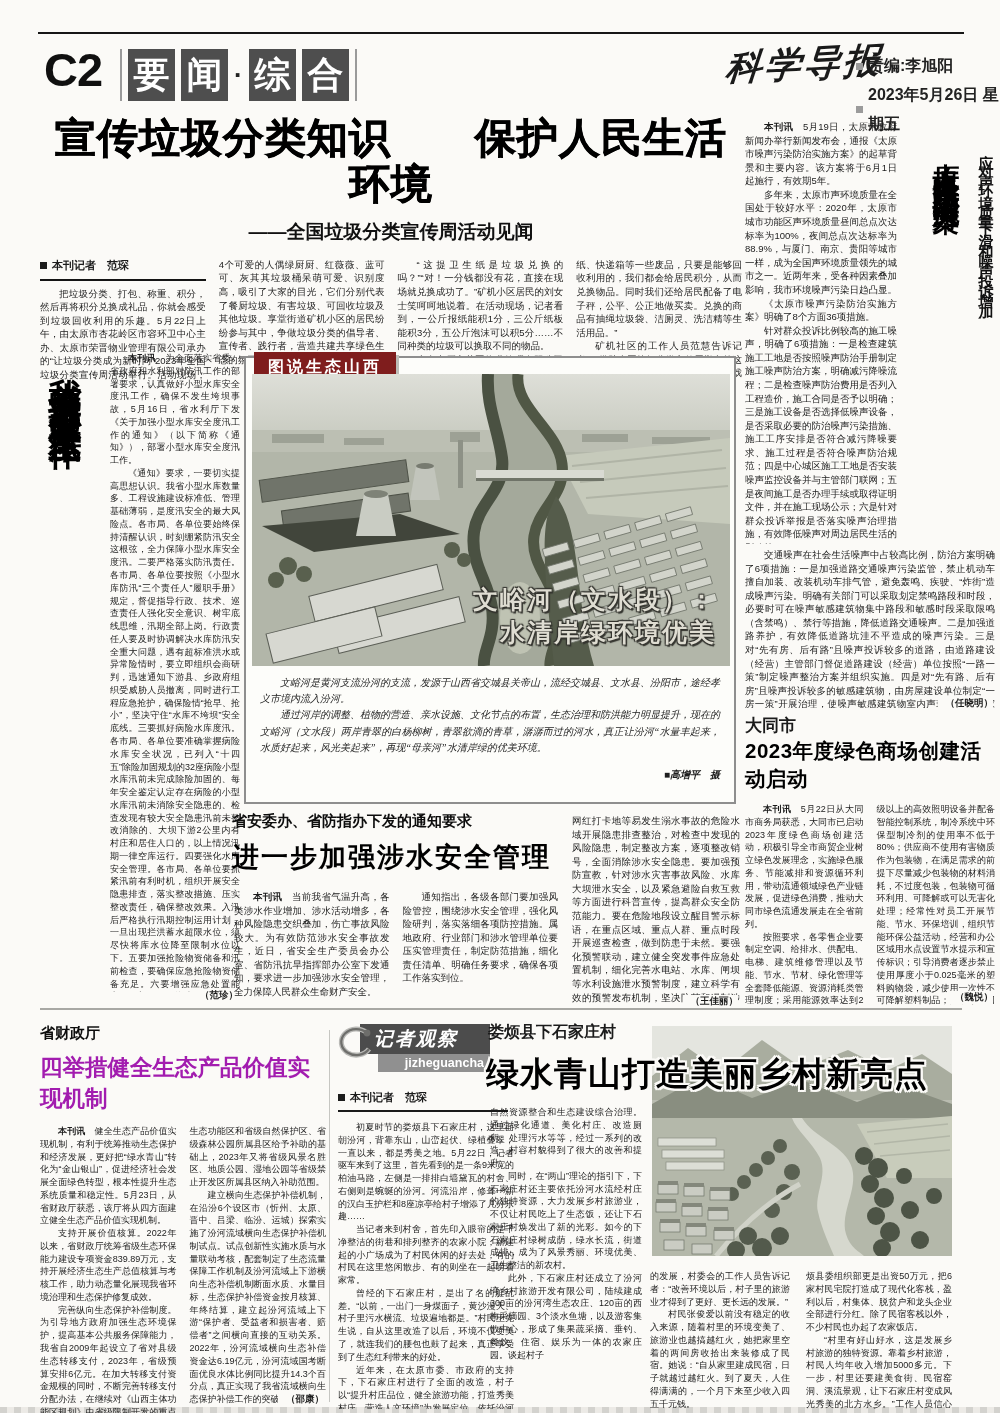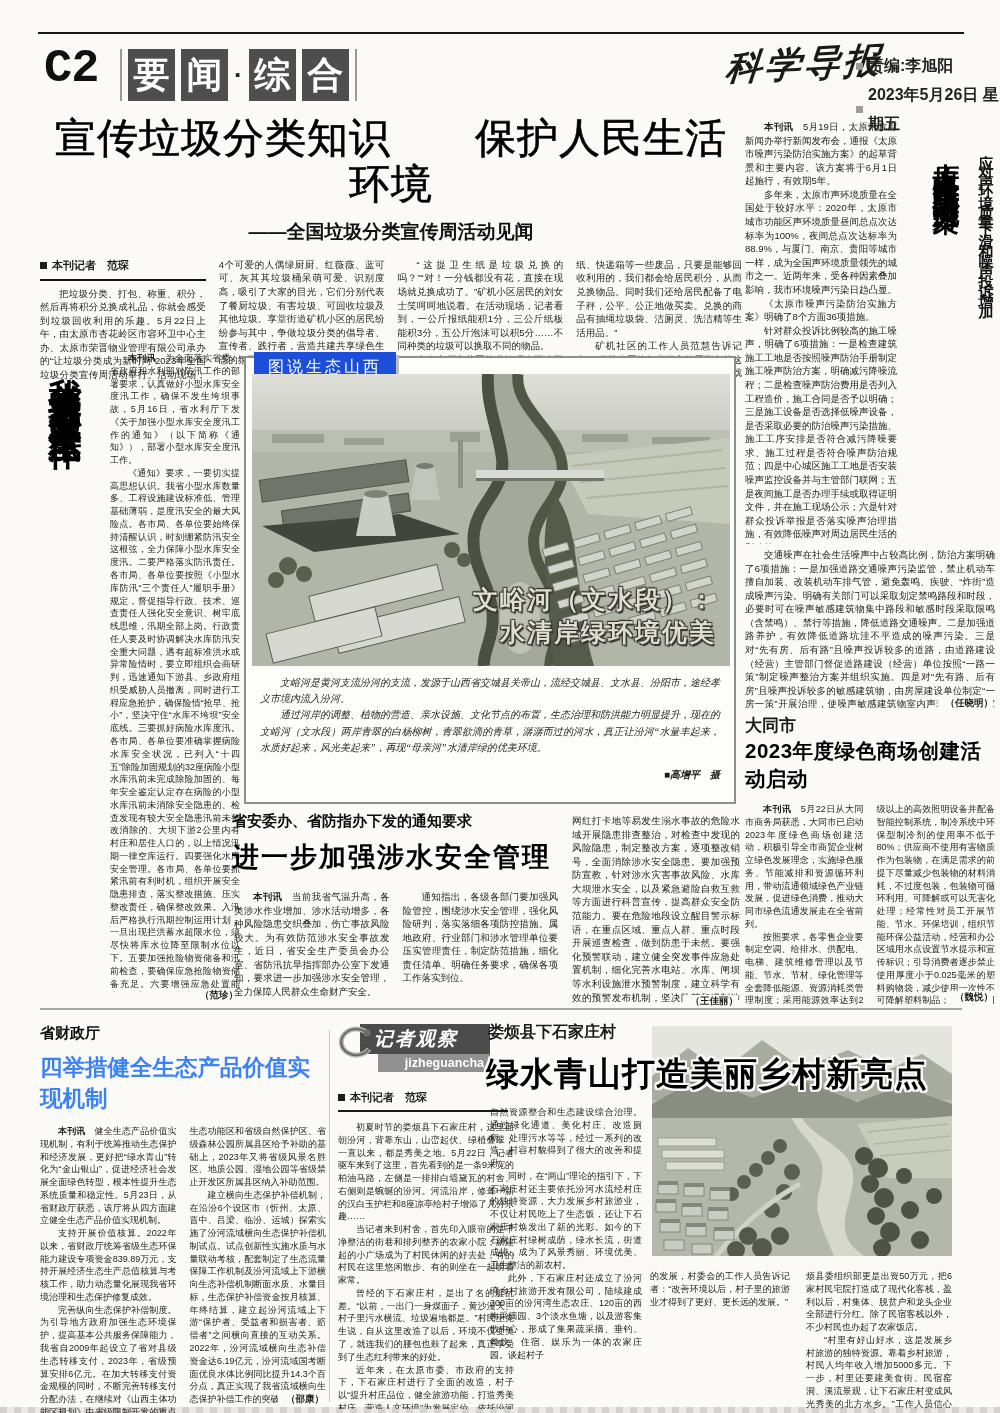--- a/index.html
+++ b/index.html
@@ -1,21 +1,21 @@
 <!DOCTYPE html>
 <html><head>
 <meta charset="utf-8">
 <style>
   html,body{margin:0;padding:0;background:#e9e8e4;}
   #page{position:relative;width:1000px;height:1413px;background:#fbfaf7;margin:0 auto;
         font-family:"Liberation Sans",sans-serif;color:#1b1b1b;overflow:hidden;}
   .abs{position:absolute;}
   
   .top-rule{left:38px;top:32px;width:926px;height:2px;background:#161616;}
-  .page-code{left:44px;top:42px;font-size:47px;font-weight:800;color:#101010;font-family:Liberation Mono, monospace;letter-spacing:-1px;text-align:center;}
+  .page-code{left:44px;top:42px;font-size:47px;font-weight:800;color:#101010;font-family:Liberation Sans, sans-serif;letter-spacing:-1px;text-align:center;}
   .section-strip{left:120px;top:48px;display:flex;align-items:center;gap:6px;height:54px;}
   .srule{width:2px;height:52px;background:#9a9a9a;}
   .schar{width:47px;height:52px;background:#4e4e4e;color:#fff;font-size:36px;font-weight:900;
          display:flex;align-items:center;justify-content:center;}
   .sdot{font-size:26px;font-weight:900;color:#222;}
   .masthead{left:726px;top:40px;font-family:"DejaVu Serif",serif;font-style:italic;font-weight:700;
             font-size:36px;color:#1a1a1a;transform:skewX(-8deg) rotate(-3deg);letter-spacing:3px;}
   .pubinfo{left:856px;top:52px;font-size:16px;font-weight:700;color:#222;line-height:1.8;}
   .pubrow{display:flex;align-items:center;gap:5px;}
   .sq{display:inline-block;width:7px;height:7px;background:#9b9b9b;flex:0 0 auto;}
@@ -24,35 +24,35 @@
   .btxt{font-size:9.5px;line-height:1.43;text-align:justify;color:#1c1c1c;}
   .btxt p{margin:0;text-indent:2em;}
   .btxt p.cont{text-indent:0;}
   .btxt p b{font-weight:800;}
   .btxt.small{font-size:9px;line-height:1.42;}
   .kicker{font-size:15px;font-weight:800;color:#0d0d0d;}
   .sign-abs{position:absolute;right:2px;bottom:0;font-size:9.5px;font-weight:700;
             background:#fbfaf7;padding-left:8px;}
   
   .lead-art{left:40px;top:116px;width:702px;}
-  .lead-h{font-size:41px;font-weight:400;text-align:center;letter-spacing:1px;color:#000;line-height:1.12;
+  .lead-h{font-size:41px;font-weight:700;text-align:center;letter-spacing:1px;color:#000;line-height:1.12;
           -webkit-text-stroke:0.6px #000;}
   .lead-sub{text-align:center;font-size:19px;font-weight:700;margin-top:11px;color:#111;}
   .lead-body{margin-top:13px;height:126px;column-count:4;column-gap:13px;overflow:hidden;}
   .byline{font-weight:800;font-size:11px;border-bottom:2.5px solid #141414;padding-bottom:5px;margin-bottom:6px;
           display:flex;align-items:center;gap:5px;break-inside:avoid;text-indent:0;}
   
   .water-art{left:40px;top:350px;width:200px;height:652px;}
   .water-vhead{position:absolute;left:2px;top:2px;height:648px;writing-mode:vertical-rl;
                font-size:33px;font-weight:900;letter-spacing:4px;color:#000;}
   .water-body{position:absolute;left:70px;top:2px;width:130px;height:640px;overflow:hidden;}
   
   .photo-box{left:244px;top:356px;width:492px;height:448px;border:2px solid #8e8e8e;background:#fdfdfa;
              box-sizing:border-box;padding:6px;}
-  .photo-label{position:absolute;top:-6px;left:8px;background:#1d4ed8;color:#fff;font-size:16px;font-weight:400;
+  .photo-label{position:absolute;top:-6px;left:8px;background:#7f1d1d;color:#fff;font-size:16px;font-weight:700;
                letter-spacing:3px;padding:5px 14px 6px;box-shadow:3px 3px 0 #bdbdb8;}
   .photo-main{position:relative;width:478px;height:292px;margin-top:10px;background:#c9ccc2;}
   .photo-main svg{display:block;width:100%;height:100%;}
   .photo-overlay{position:absolute;right:14px;bottom:16px;text-align:right;font-size:25px;font-weight:900;
                  letter-spacing:2px;line-height:1.35;color:#dfddd2;
                  text-shadow:1.5px 1.5px 1px #33332e,-1px -1px 1px #33332e,1px -1px 1px #33332e,-1px 1px 1px #33332e;}
   .photo-caption{position:relative;margin-top:9px;font-family:"Liberation Serif",serif;font-style:italic;
                  font-size:10px;line-height:1.62;text-align:justify;padding:0 8px;color:#1e1e1e;height:110px;overflow:hidden;}
   .photo-caption p{margin:0;text-indent:2em;}
   .photo-credit{position:absolute;right:8px;bottom:2px;font-weight:700;font-style:italic;background:#fdfdfa;padding-left:8px;}
@@ -73,21 +73,21 @@
   .dt-kicker{font-size:17px;font-weight:700;}
   .dt-h{font-size:20.5px;font-weight:900;letter-spacing:0.5px;margin-top:0;color:#000;}
   .dt-body{position:relative;margin-top:10px;height:212px;column-count:2;column-gap:13px;overflow:hidden;}
   
   .main-div{left:40px;top:1008px;width:922px;height:2px;background:#a8a8a4;}
   .vdiv-bottom{left:329px;top:1030px;width:1px;height:372px;background:#c6c6c2;}
   .bottom-rule{left:0;top:1407px;width:1000px;height:6px;
                background:repeating-linear-gradient(90deg,#d3d2ce 0 7px,#eceae6 7px 14px);}
   
   .finance{left:40px;top:1024px;width:286px;height:382px;}
-  .fin-h{font-size:22.5px;font-weight:900;margin-top:9px;color:#3b82f6;}
+  .fin-h{font-size:22.5px;font-weight:900;margin-top:9px;color:#a21caf;}
   .fin-body{position:relative;margin-top:11px;height:300px;column-count:2;column-gap:13px;overflow:hidden;}
   
   .observer{left:338px;top:1022px;width:176px;}
   .obs-logo{position:relative;width:156px;height:54px;}
   .obs-top{position:absolute;left:22px;top:2px;width:130px;height:30px;background:#4c4c4c;color:#fff;
            font-size:19px;font-weight:900;font-style:italic;letter-spacing:2px;display:flex;align-items:center;padding-left:14px;box-sizing:border-box;}
   .obs-bottom{position:absolute;left:40px;top:32px;width:112px;height:18px;background:#909090;color:#fff;
               font-size:12.5px;font-weight:700;display:flex;align-items:center;justify-content:flex-end;padding-right:6px;box-sizing:border-box;}
   .obs-swoosh{position:absolute;left:-4px;top:2px;width:42px;height:42px;}
   .obs-byline{margin-top:14px;font-weight:800;font-size:11px;border-bottom:2px solid #1a1a1a;padding-bottom:5px;
@@ -423,20 +423,21 @@
       </svg>
     </div>
     <div class="vg-h">绿水青山打造美丽乡村新亮点</div>
     <div class="vg-col2 btxt small">
         <p class="cont">自然资源整合和生态建设综合治理。通过绿化通道、美化村庄、改造厕所、处理污水等等，经过一系列的改造，村容村貌得到了很大的改善和提升。</p>
         <p>同时，在“两山”理论的指引下，下石家庄村还主要依托汾河水流经村庄的独特资源，大力发展乡村旅游业，不仅让村民吃上了生态饭，还让下石家庄村焕发出了新的光彩。如今的下石家庄村绿树成荫，绿水长流，街道成排，成为了风景秀丽、环境优美、卫生整洁的新农村。</p>
         <p>此外，下石家庄村还成立了汾河湾乡村旅游开发有限公司，陆续建成300亩的汾河湾生态农庄、120亩的西梅采摘园、3个淡水鱼塘，以及游客集散中心，形成了集果蔬采摘、垂钓、餐饮、住宿、娱乐为一体的农家庄园。谈起村子</p>
       </div>
     <div class="vg-col3 btxt small">
         <p class="cont">的发展，村委会的工作人员告诉记者：“改善环境以后，村子里的旅游业才得到了更好、更长远的发展。”</p>
+        <p>村民张俊爱以前没有稳定的收入来源，随着村里的环境变美了、旅游业也越搞越红火，她把家里空着的两间房收拾出来装修成了民宿。她说：“自从家里建成民宿，日子就越过越红火。到了夏天，人住得满满的，一个月下来至少收入四五千元钱。</p>
       </div>
     <div class="vg-col4 btxt small">
         <p class="cont">烦县委组织部更是出资50万元，把6家村民宅院打造成了现代化客栈，盈利以后，村集体、脱贫户和龙头企业全部进行分红。除了民宿客栈以外，不少村民也办起了农家饭店。</p>
         <p>“村里有好山好水，这是发展乡村旅游的独特资源。靠着乡村旅游，村民人均年收入增加5000多元。下一步，村里还要建美食街、民宿窑洞、溪流景观，让下石家庄村变成风光秀美的北方水乡。”工作人员信心满满地说。</p>
       </div>
   </div>
 
 </div>
 
 </body></html>

